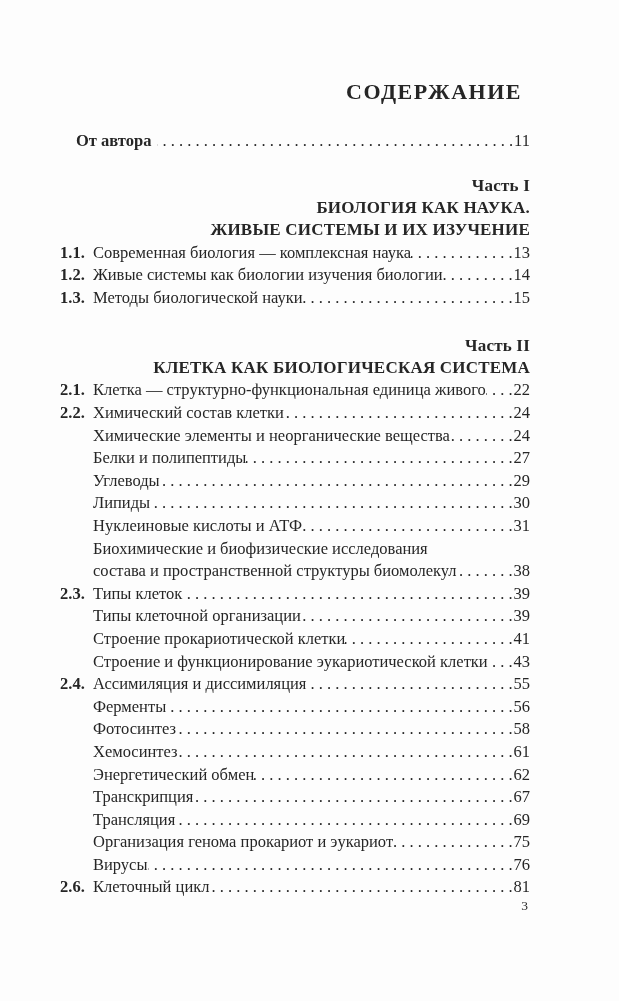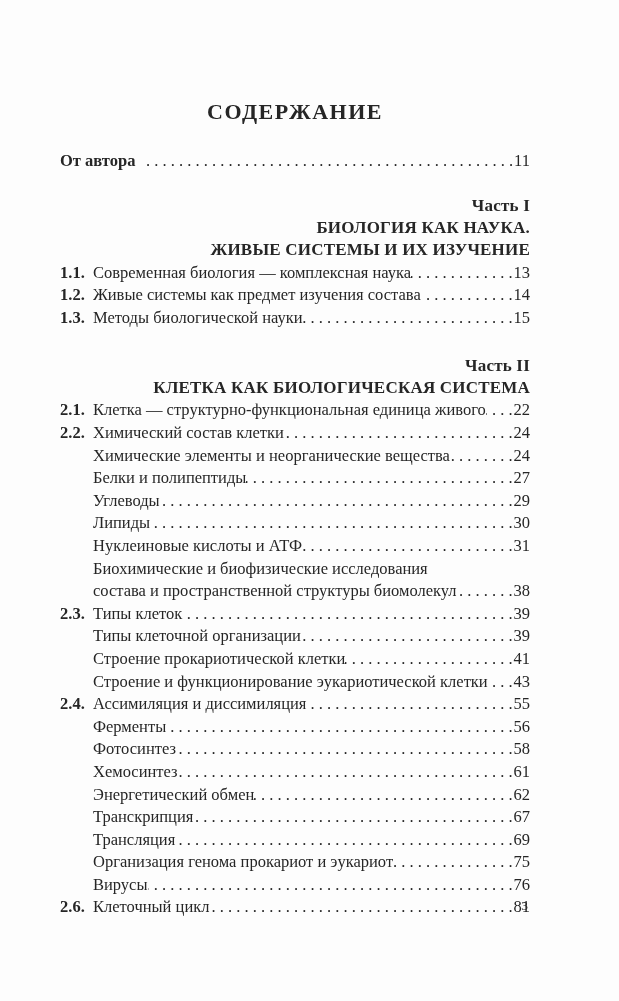--- a/index.html
+++ b/index.html
@@ -17,36 +17,37 @@
     background: #fdfdfd;
   }
   .doc {
     position: absolute;
     left: 60px;
     top: 0;
     width: 470px;
     height: 1001px;
   }
   .title {
-    margin: 0;
-    padding-top: 99px;
-    text-align: center;
+    margin: 8px;
+    padding-top: 71px;
+    text-align: right;
     font-size: 22px;
     font-weight: bold;
     letter-spacing: 1.5px;
     line-height: 26px;
   }
   .row {
     display: flex;
     align-items: baseline;
     font-size: 16.5px;
     line-height: 22.6px;
   }
   .top-entry {
     margin-top: 25px;
+    margin-left: 16px;
   }
   .top-entry .label {
     font-weight: bold;
     padding-right: 6px;
   }
   .num {
     flex: none;
     width: 33px;
     font-weight: bold;
   }
@@ -118,21 +119,21 @@
         </div>
         <div class="entries">
           <div class="row">
             <span class="num">1.1.</span>
             <span class="label">Современная биология — комплексная наука</span>
             <span class="leader"></span>
             <span class="pg">13</span>
           </div>
           <div class="row">
             <span class="num">1.2.</span>
-            <span class="label">Живые системы как предмет изучения состава</span>
+            <span class="label">Живые системы как биологии изучения биологии</span>
             <span class="leader"></span>
             <span class="pg">14</span>
           </div>
           <div class="row">
             <span class="num">1.3.</span>
             <span class="label">Методы биологической науки</span>
             <span class="leader"></span>
             <span class="pg">15</span>
           </div>
         </div>

